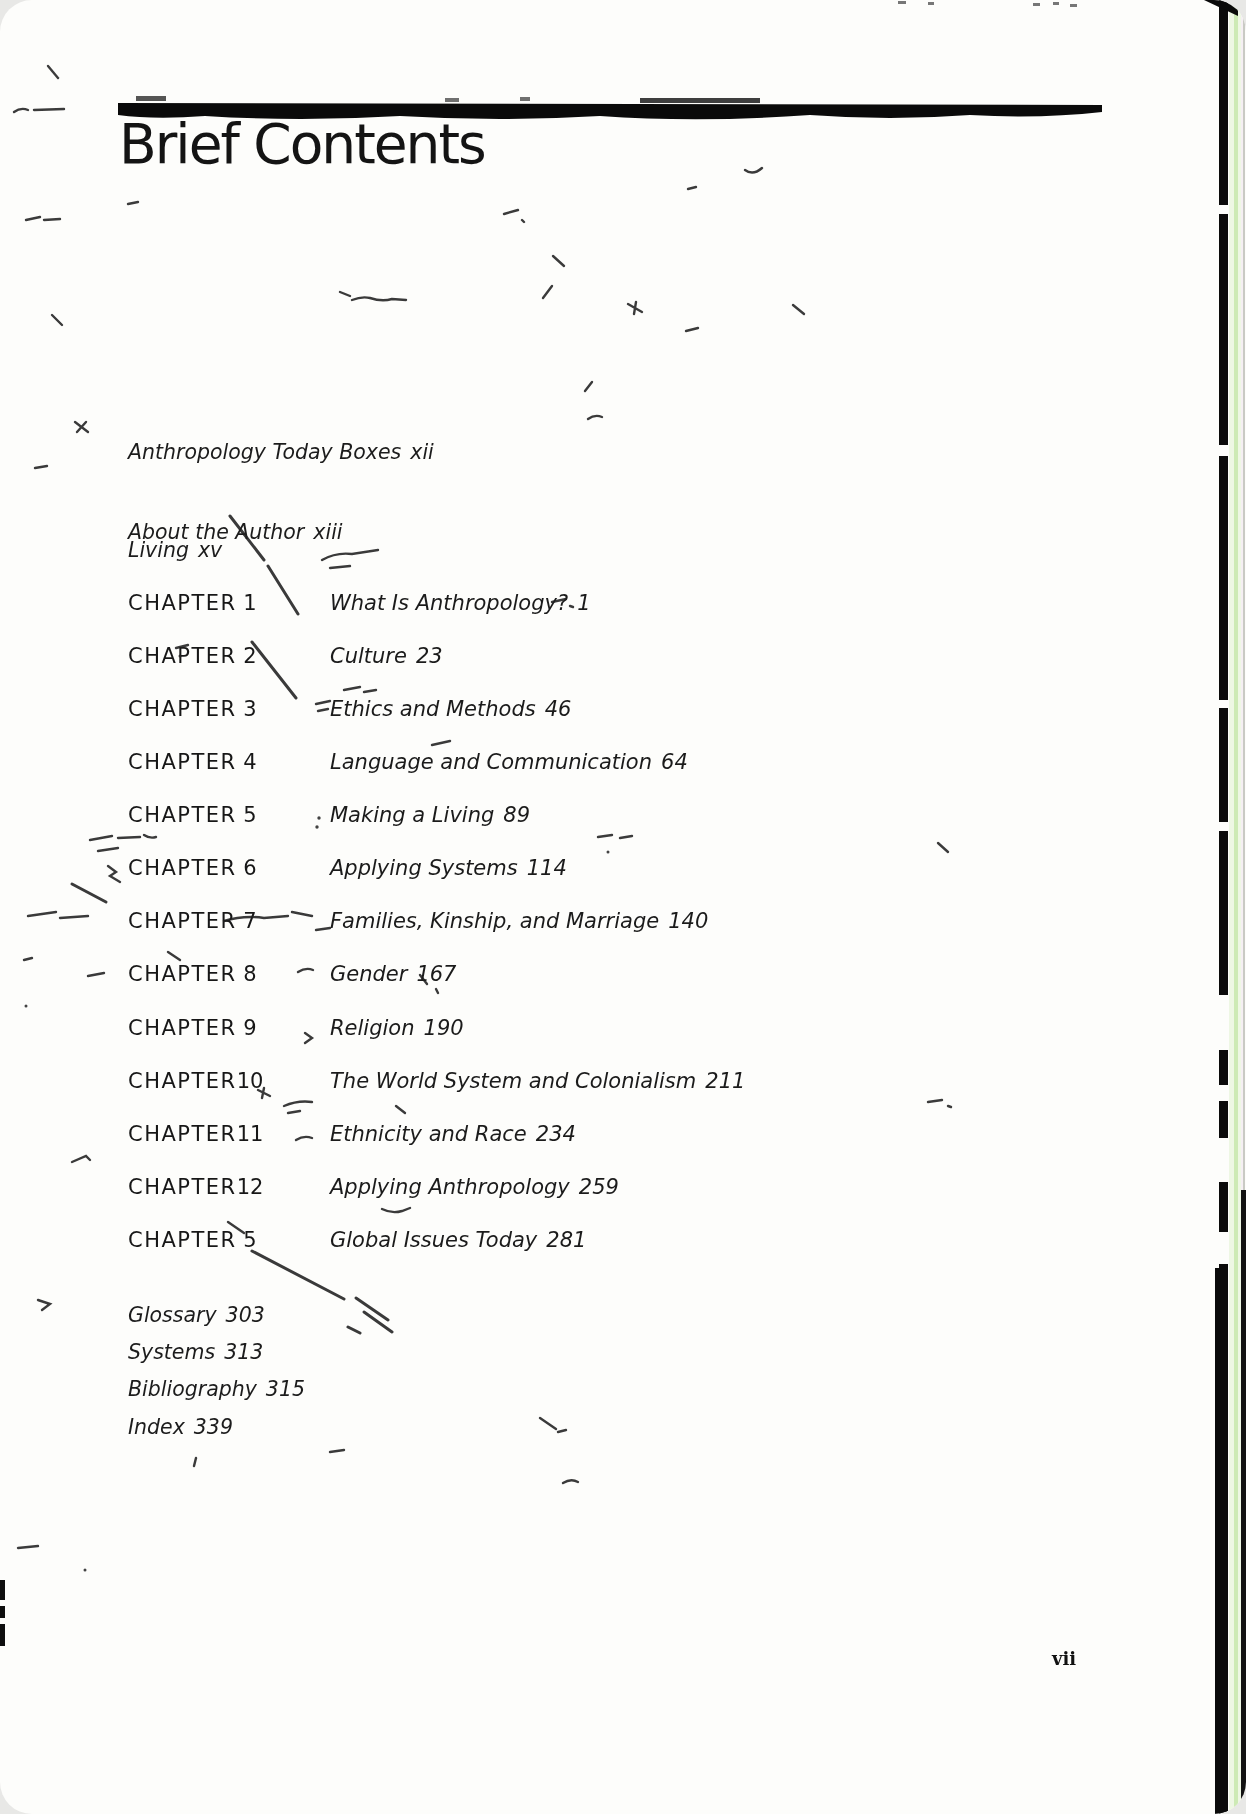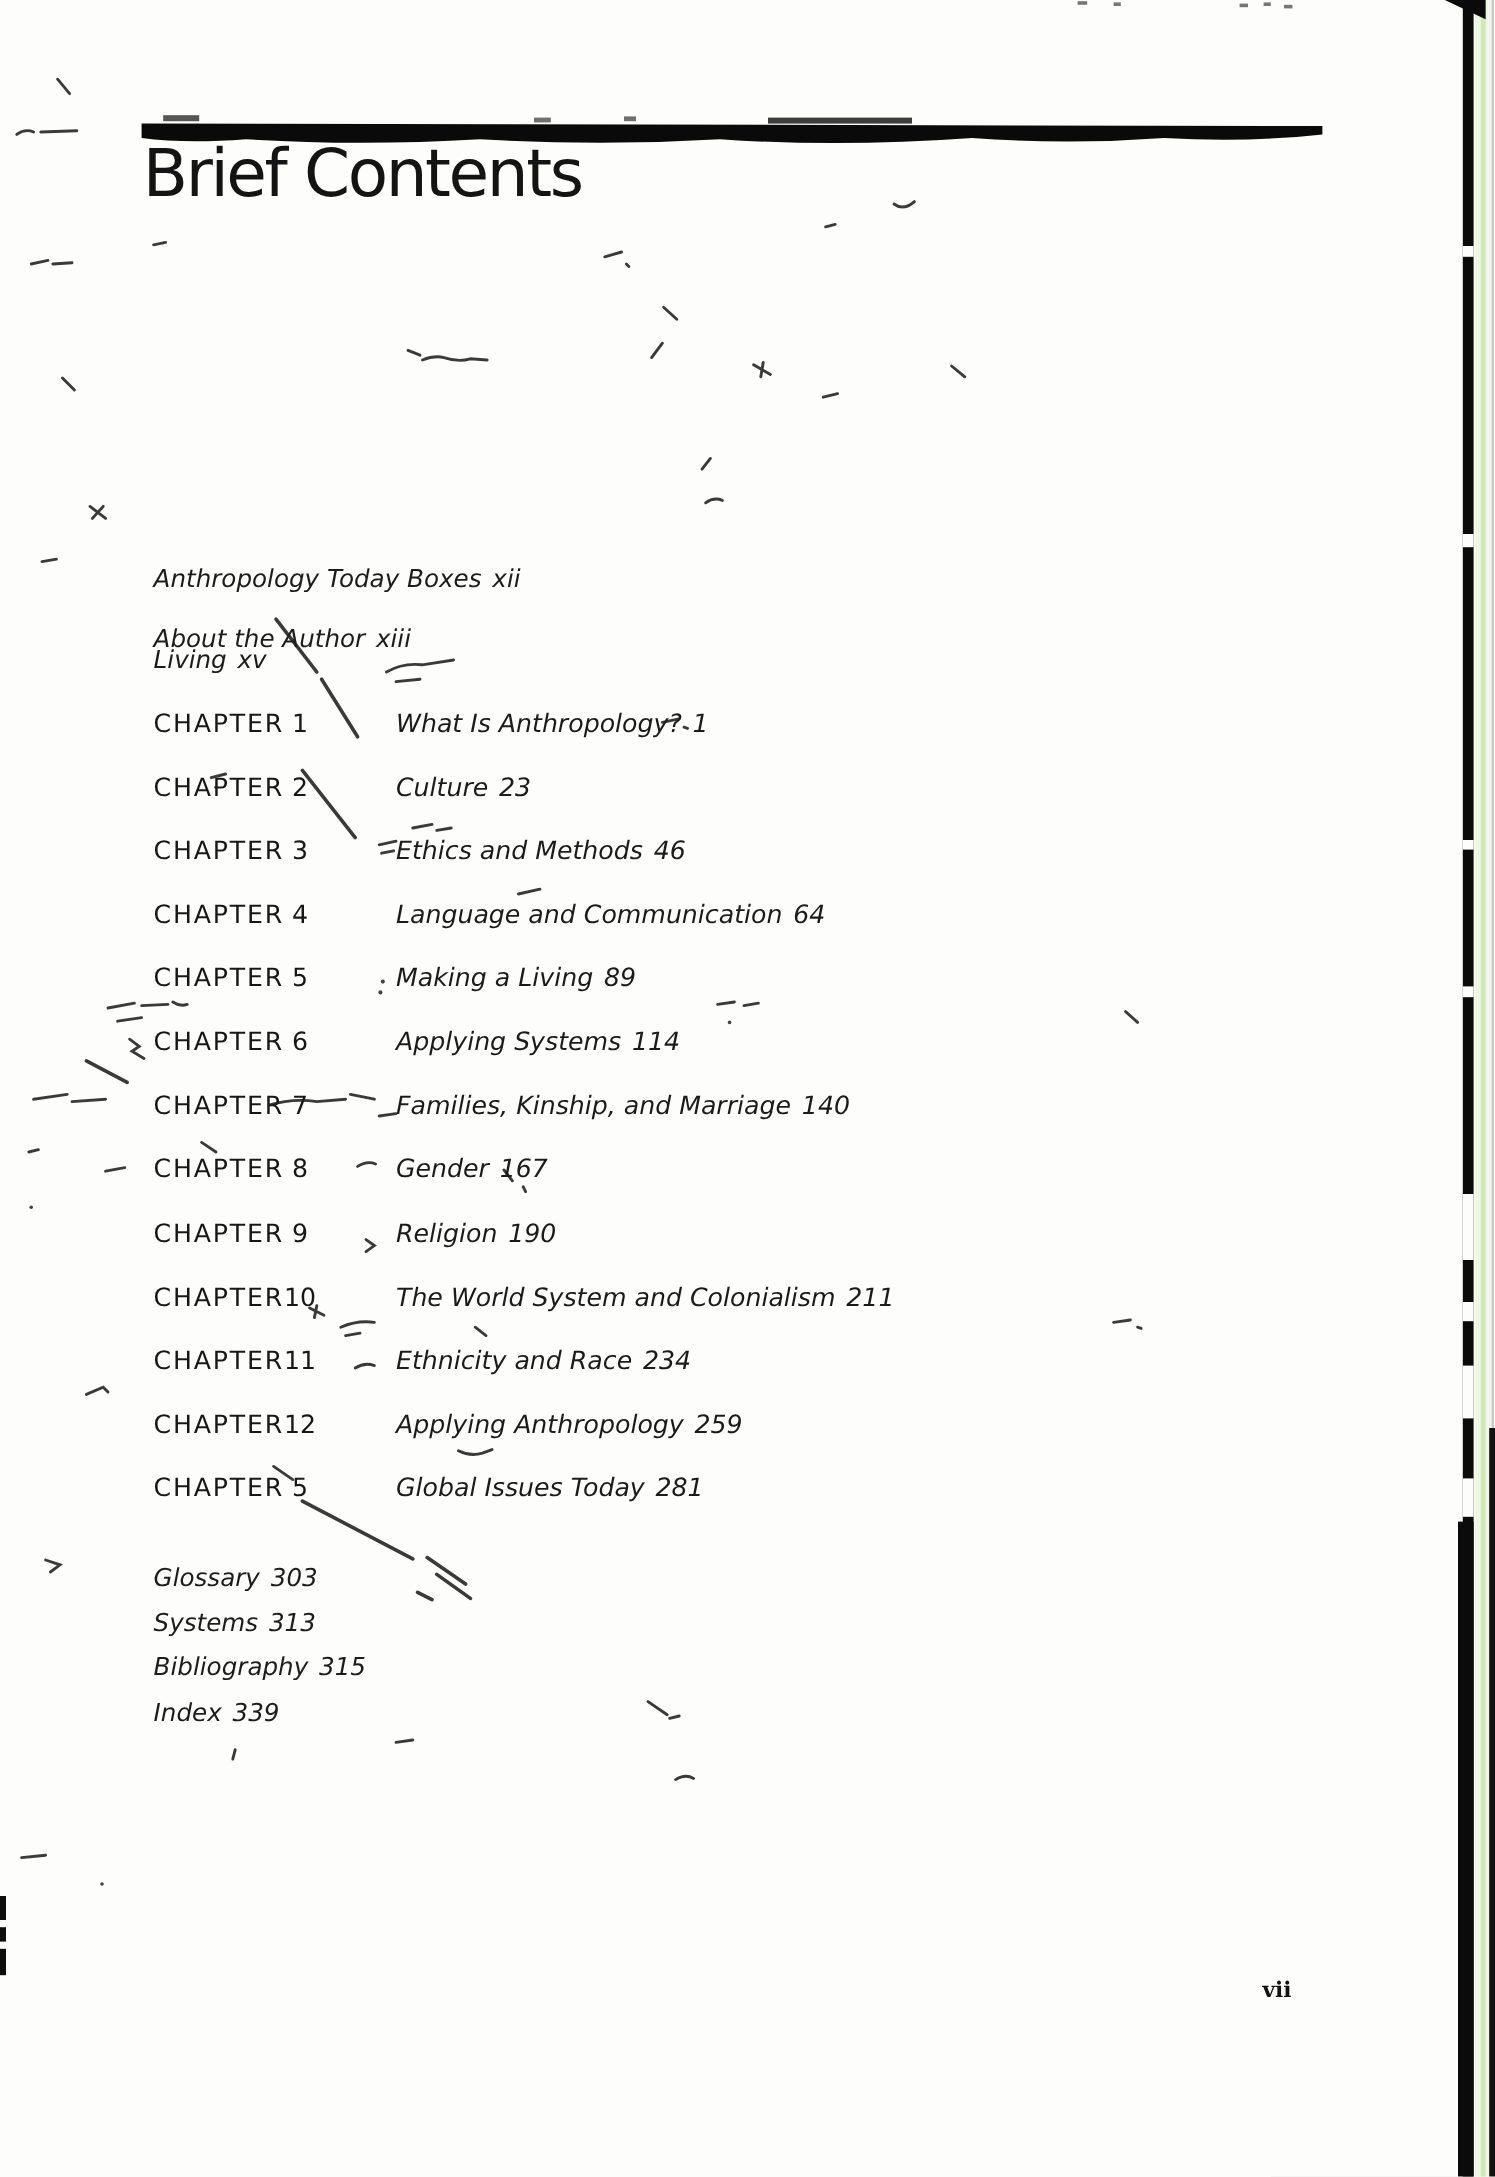--- a/index.html
+++ b/index.html
@@ -3,20 +3,21 @@
 <meta charset="utf-8">
 <style>
   html,body{margin:0;padding:0;background:#e8e8e6;}
   .page{
     position:relative;
     width:1246px;height:1814px;
     background:#fdfdfb;
     overflow:hidden;
     font-family:"DejaVu Sans","Liberation Sans",sans-serif;
     color:#1a1a1a;
+    border-radius:32px;
   }
   
   .rule-svg{position:absolute;left:0;top:0;}
   .doc-title{
     position:absolute;left:119px;top:112px;
     font-size:55px;letter-spacing:-2px;font-weight:400;color:#141414;
     white-space:nowrap;
   }
   
   .fm-line,.bm-line{
@@ -69,21 +70,21 @@
   <svg class="rule-svg" width="1246" height="140">
     <path d="M118,103 L1102,105 L1102,112 Q1040,119 970,115 Q890,121 810,115 Q700,123 600,116 Q500,122 400,116 Q300,122 205,116 Q155,120 118,115 Z" fill="#0a0a0a"></path>
     <rect x="136" y="96" width="30" height="5" fill="#2a2a2a" opacity="0.8"></rect>
     <rect x="445" y="98" width="14" height="4" fill="#333" opacity="0.7"></rect>
     <rect x="520" y="97" width="10" height="4" fill="#333" opacity="0.7"></rect>
     <rect x="640" y="98" width="120" height="5" fill="#1c1c1c" opacity="0.85"></rect>
   </svg>
 
   <div class="doc-title">Brief Contents</div>
 
-  <div class="fm-line" style="top:470px">
+  <div class="fm-line" style="top:440px">
     <span>Anthropology Today Boxes</span><span class="pg">xii</span>
   </div>
   <div class="fm-line" style="top:520px">
     <span>About the Author</span><span class="pg">xiii</span>
   </div>
   <div class="fm-line" style="top:538px">
     <span>Living</span><span class="pg">xv</span>
   </div>
 
   <div class="row" style="top:591px">

